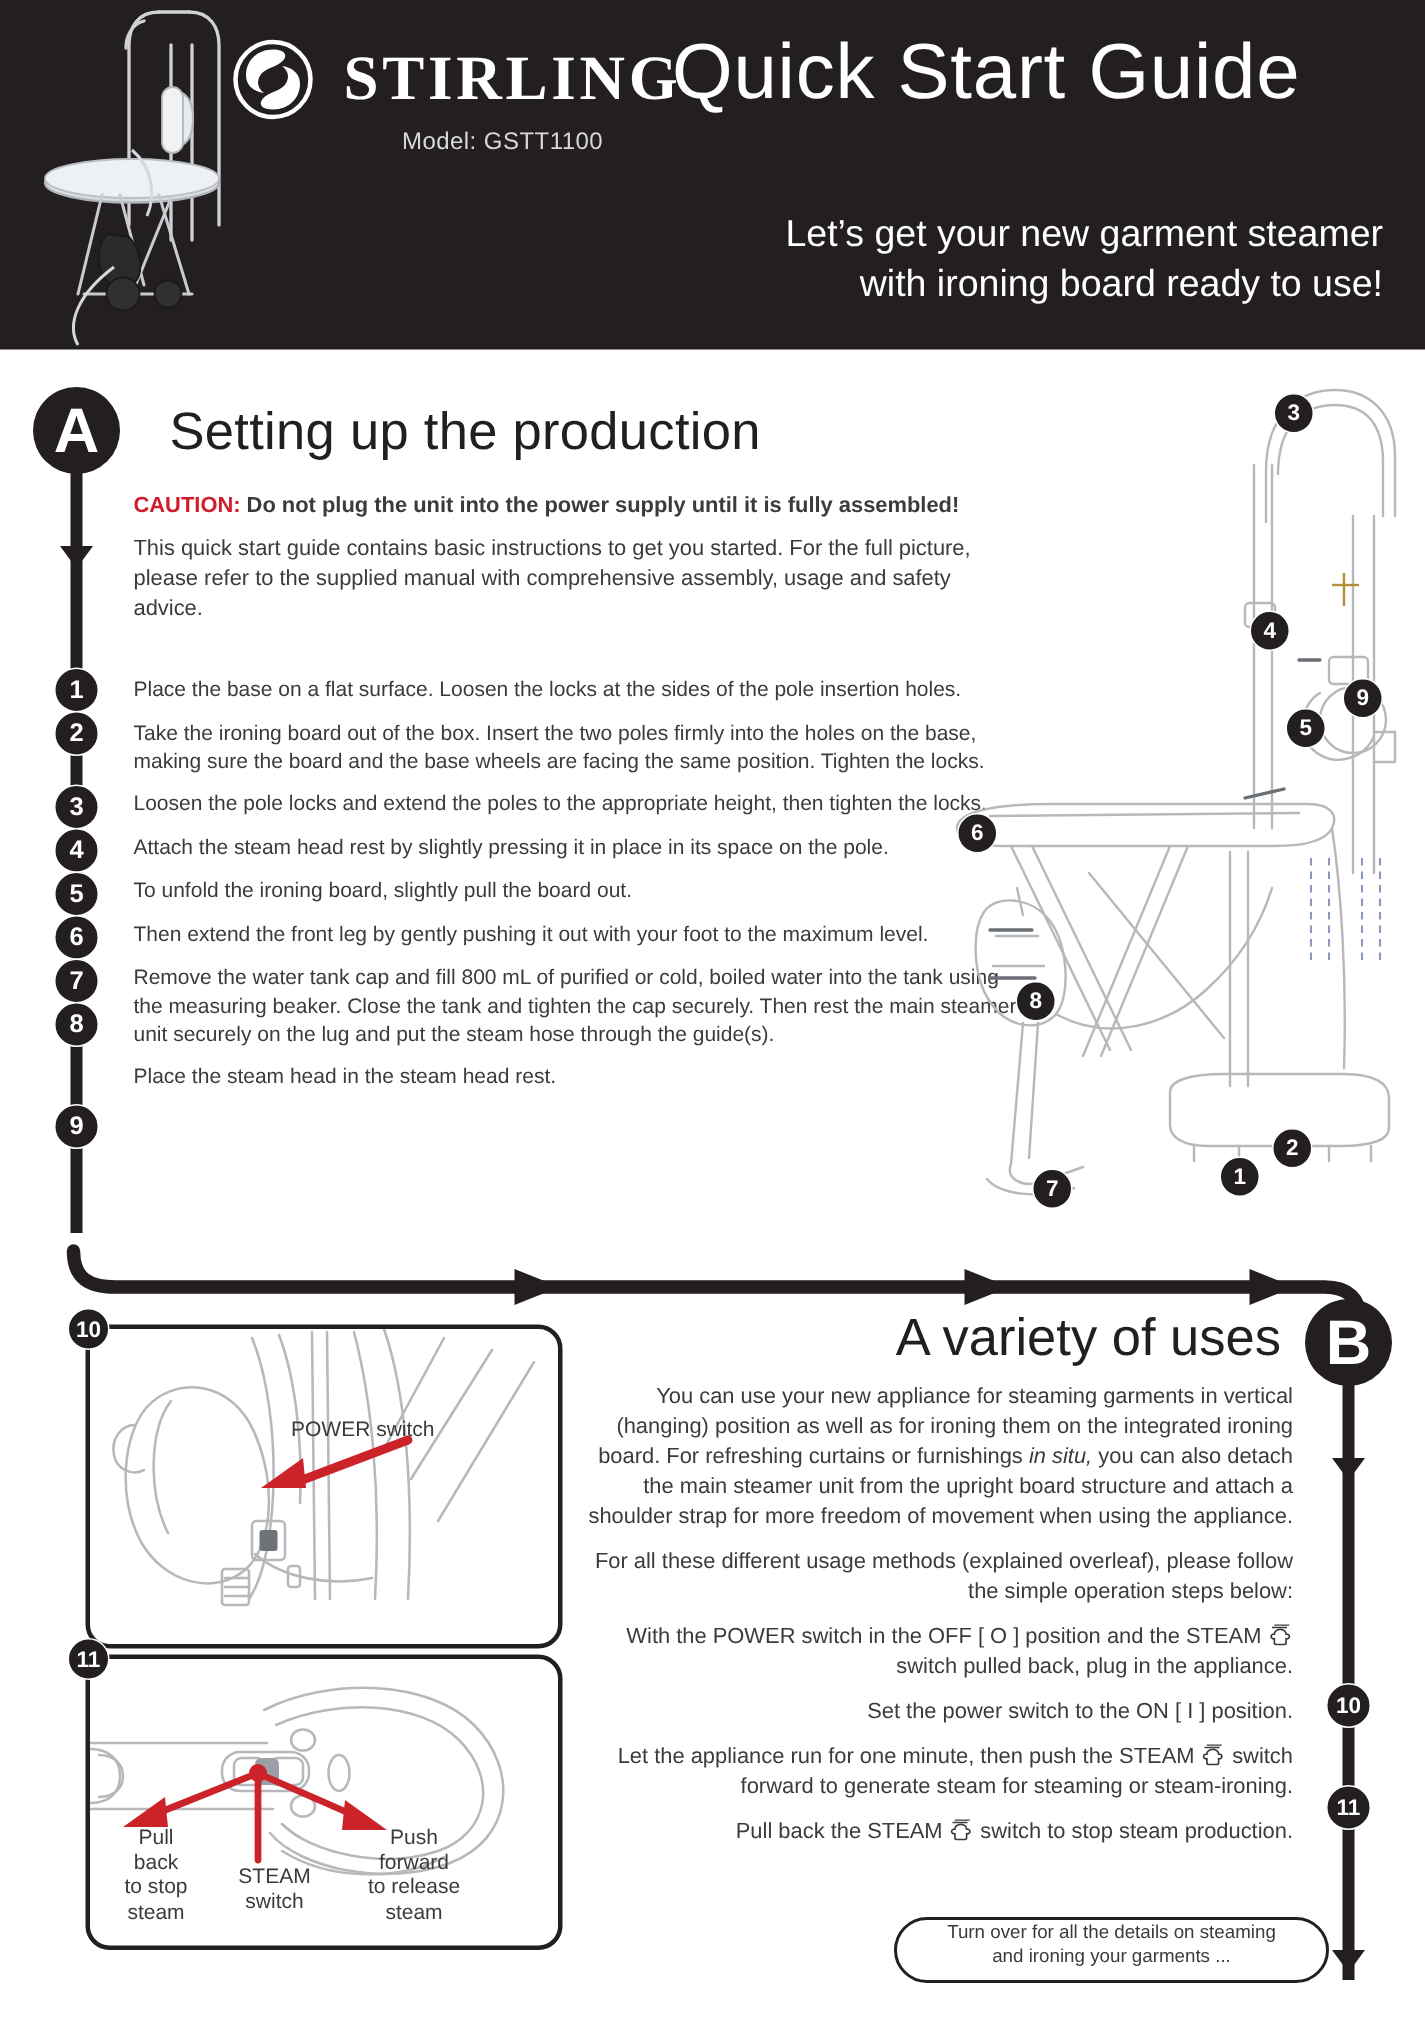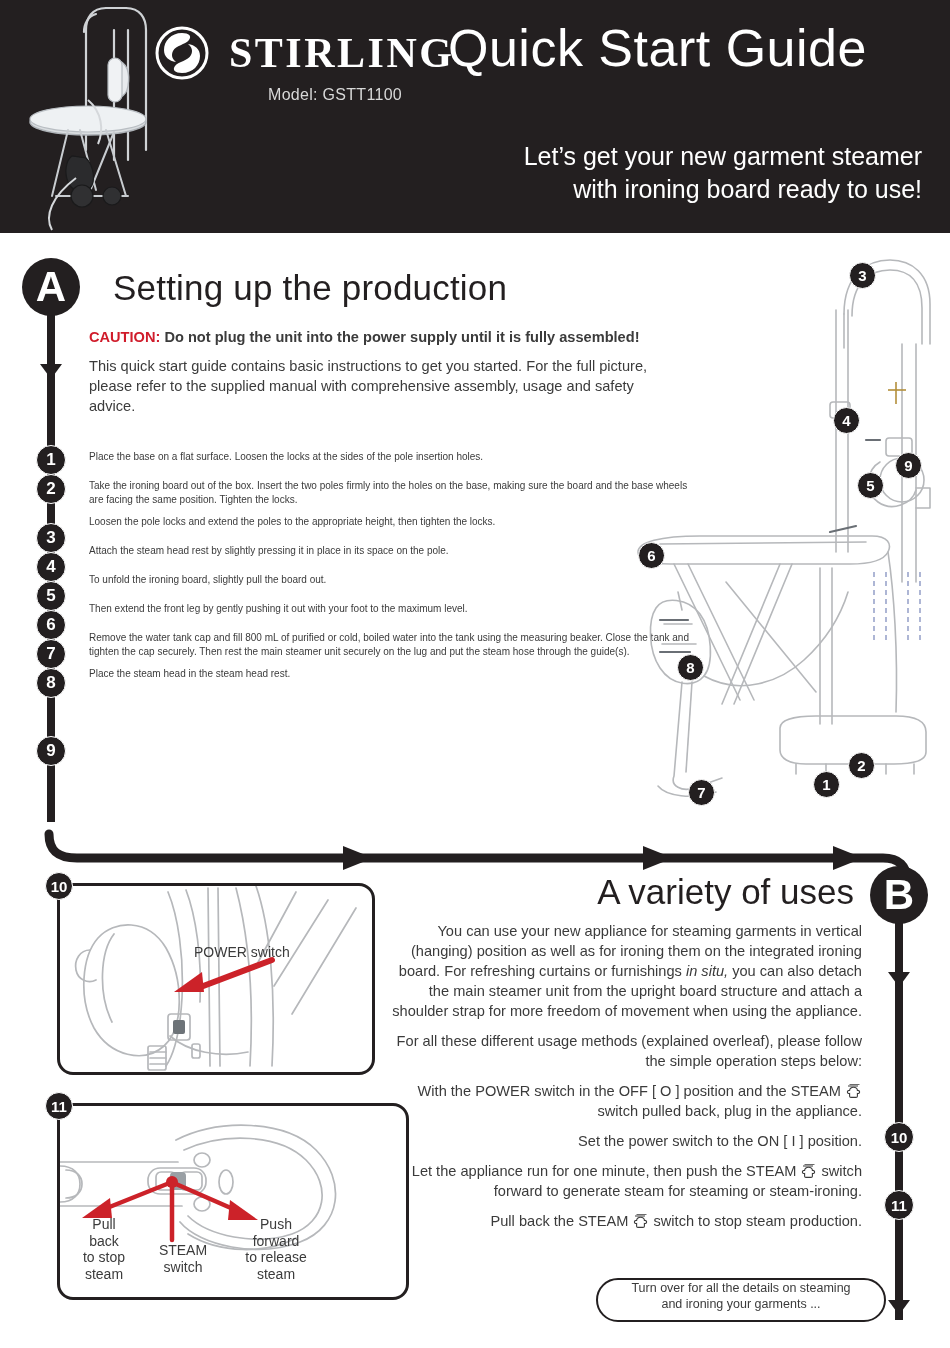--- a/index.html
+++ b/index.html
@@ -109,21 +109,21 @@
     line-height: 1.36;
   }
   .sec-a-body p { margin-bottom: 9px; }
   .caution-lead { color: #d01c2b; font-weight: bold; }
   .caution-text { color: #3b3b3b; font-weight: bold; }
 
   
   .steps { position: absolute; left: 89px; top: 450px; width: 600px; }
   .step {
     position: relative;
-    font-size: 10px;
+    font-size: 14px;
     line-height: 1.36;
     margin-bottom: 9px;
     min-height: 20px;
   }
 
   
   .spine-a {
     position: absolute;
     left: 47px; top: 312px;
     width: 8px; height: 510px;
@@ -245,22 +245,22 @@
   }
 
   
   .panel {
     position: absolute;
     border: 3px solid #231f20;
     border-radius: 16px;
     background: #ffffff;
     overflow: hidden;
   }
-  #panel-10 { left: 57px; top: 883px; width: 318px; height: 192px; }
-  #panel-11 { left: 57px; top: 1103px; width: 352px; height: 197px; }
+  #panel-10 { left: 57px; top: 883px; width: 318px; height: 216px; }
+  #panel-11 { left: 57px; top: 1103px; width: 318px; height: 197px; }
 
   .panel-badge {
     position: absolute;
     width: 28px; height: 28px;
     border-radius: 50%;
     background: #231f20;
     color: #fff;
     font-size: 15px;
     font-weight: bold;
     display: flex;

